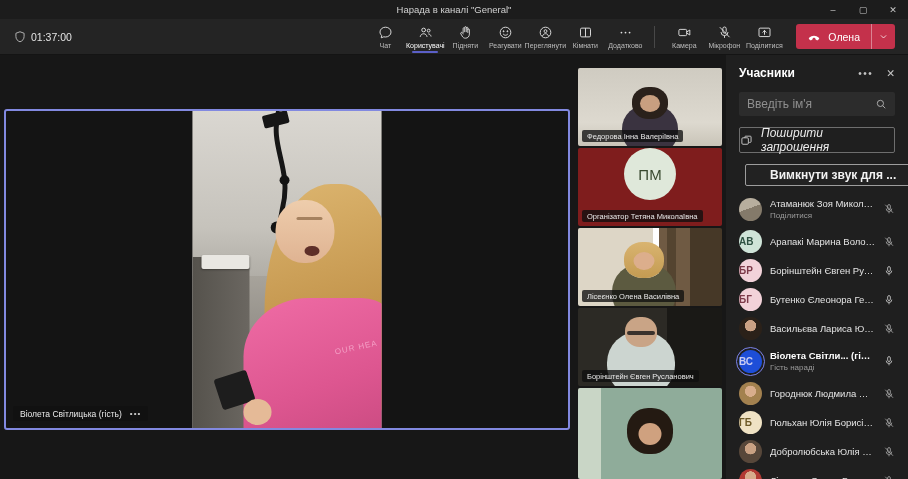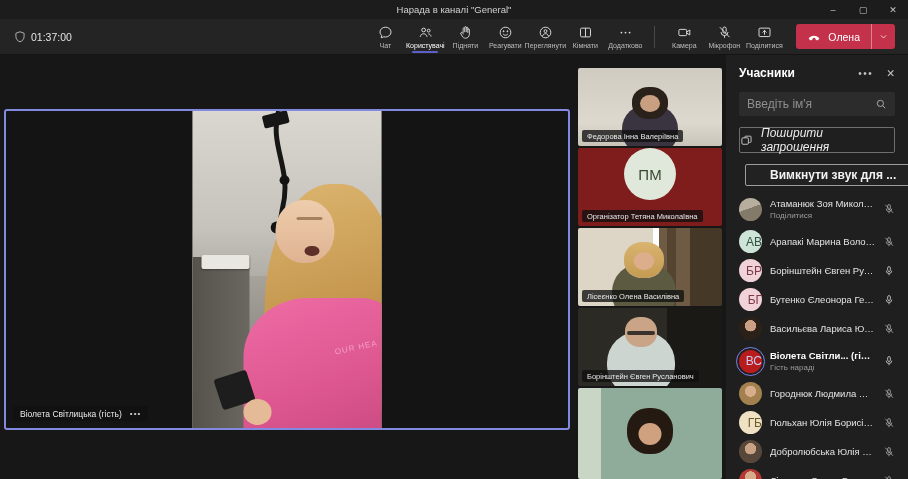--- a/index.html
+++ b/index.html
@@ -90,21 +90,21 @@
   .search svg { width:12px; height:12px; color:#b5b5b5; flex:none; }
   .invite-btn { margin:11px 13px 0; height:26px; border:1px solid #6e6e6e; border-radius:2px; background:transparent; display:flex; align-items:center; justify-content:center; gap:8px; color:#ededed; font-size:12px; cursor:default;font-style:italic; }
   .invite-btn svg { width:13px; height:13px; color:#d8d8d8; }
   .section-row { display:flex; align-items:center; gap:6px; margin:11px 13px 3px; }
   .section-label { flex:1; display:flex; align-items:center; gap:5px; font-size:9.5px; color:#e2e2e2; white-space:nowrap; overflow:hidden; cursor:default; }
   .section-label svg { width:8px; height:8px; color:#bdbdbd; flex:none; }
   .muteall-btn { border:1px solid #9d9d9d; border-radius:2px; background:#222222; color:#f2f2f2; font-size:12px; font-weight:700; padding:3px 24px; white-space:nowrap; cursor:default; }
   .list { flex:1; overflow:hidden; padding-top:2px; }
   .row { display:flex; align-items:center; gap:8px; padding:0 13px; height:29px; cursor:default; }
   .row.has-sub { height:36px; }
-  .av { width:23px; height:23px; border-radius:50%; flex:none; display:flex; align-items:center; justify-content:flex-end; font-size:12px; font-weight:400; position:relative; background:#555; }
+  .av { width:23px; height:23px; border-radius:50%; flex:none; display:flex; align-items:center; justify-content:flex-start; font-size:10px; font-weight:700; position:relative; background:#555; }
   .av.ringed::after { content:""; position:absolute; inset:-3px; border:1.5px solid #7b83eb; border-radius:50%; }
   .av.p1 { background:linear-gradient(160deg,#b7ae9e 0 45%,#847a6a 45% 100%); }
   .av.p2 { background:radial-gradient(circle at 50% 38%,#caa184 0 30%,#2b2119 32% 100%); }
   .av.p3 { background:radial-gradient(circle at 50% 40%,#d8ad8c 0 30%,#a3814f 32% 100%); }
   .av.p4 { background:radial-gradient(circle at 50% 38%,#c9a183 0 30%,#57473a 32% 100%); }
   .av.p5 { background:radial-gradient(circle at 50% 34%,#d8ab8b 0 28%,#b23a33 30% 100%); }
   .row-text { flex:1; min-width:0; }
   .row-name { font-size:9.5px; color:#e4e4e4; white-space:nowrap; overflow:hidden; text-overflow:ellipsis; }
   .row.emph .row-name { font-weight:700; color:#ffffff; }
   .row-sub { font-size:8px; color:#9b9b9b; margin-top:1.5px; }
@@ -458,21 +458,21 @@
           </div>
     <div class="row-text">
       <div class="row-name">Васильєва Лариса Юріївна</div>
 
     </div>
     <svg class="row-mic">
             <use href="#mic-off-icon"></use>
           </svg>
   </div>
         <div class="row emph has-sub">
-    <div class="av ringed" style="background: #b91c1c; color: rgb(200, 203, 242);">
+    <div class="av ringed" style="background: #1d4ed8; color: rgb(200, 203, 242);">
             <span class="av-txt">ВС</span>
           </div>
     <div class="row-text">
       <div class="row-name">Віолета Світли...   (гість)</div>
       <div class="row-sub">Гість нараді</div>
     </div>
     <svg class="row-mic on">
             <use href="#mic-icon"></use>
           </svg>
   </div>

